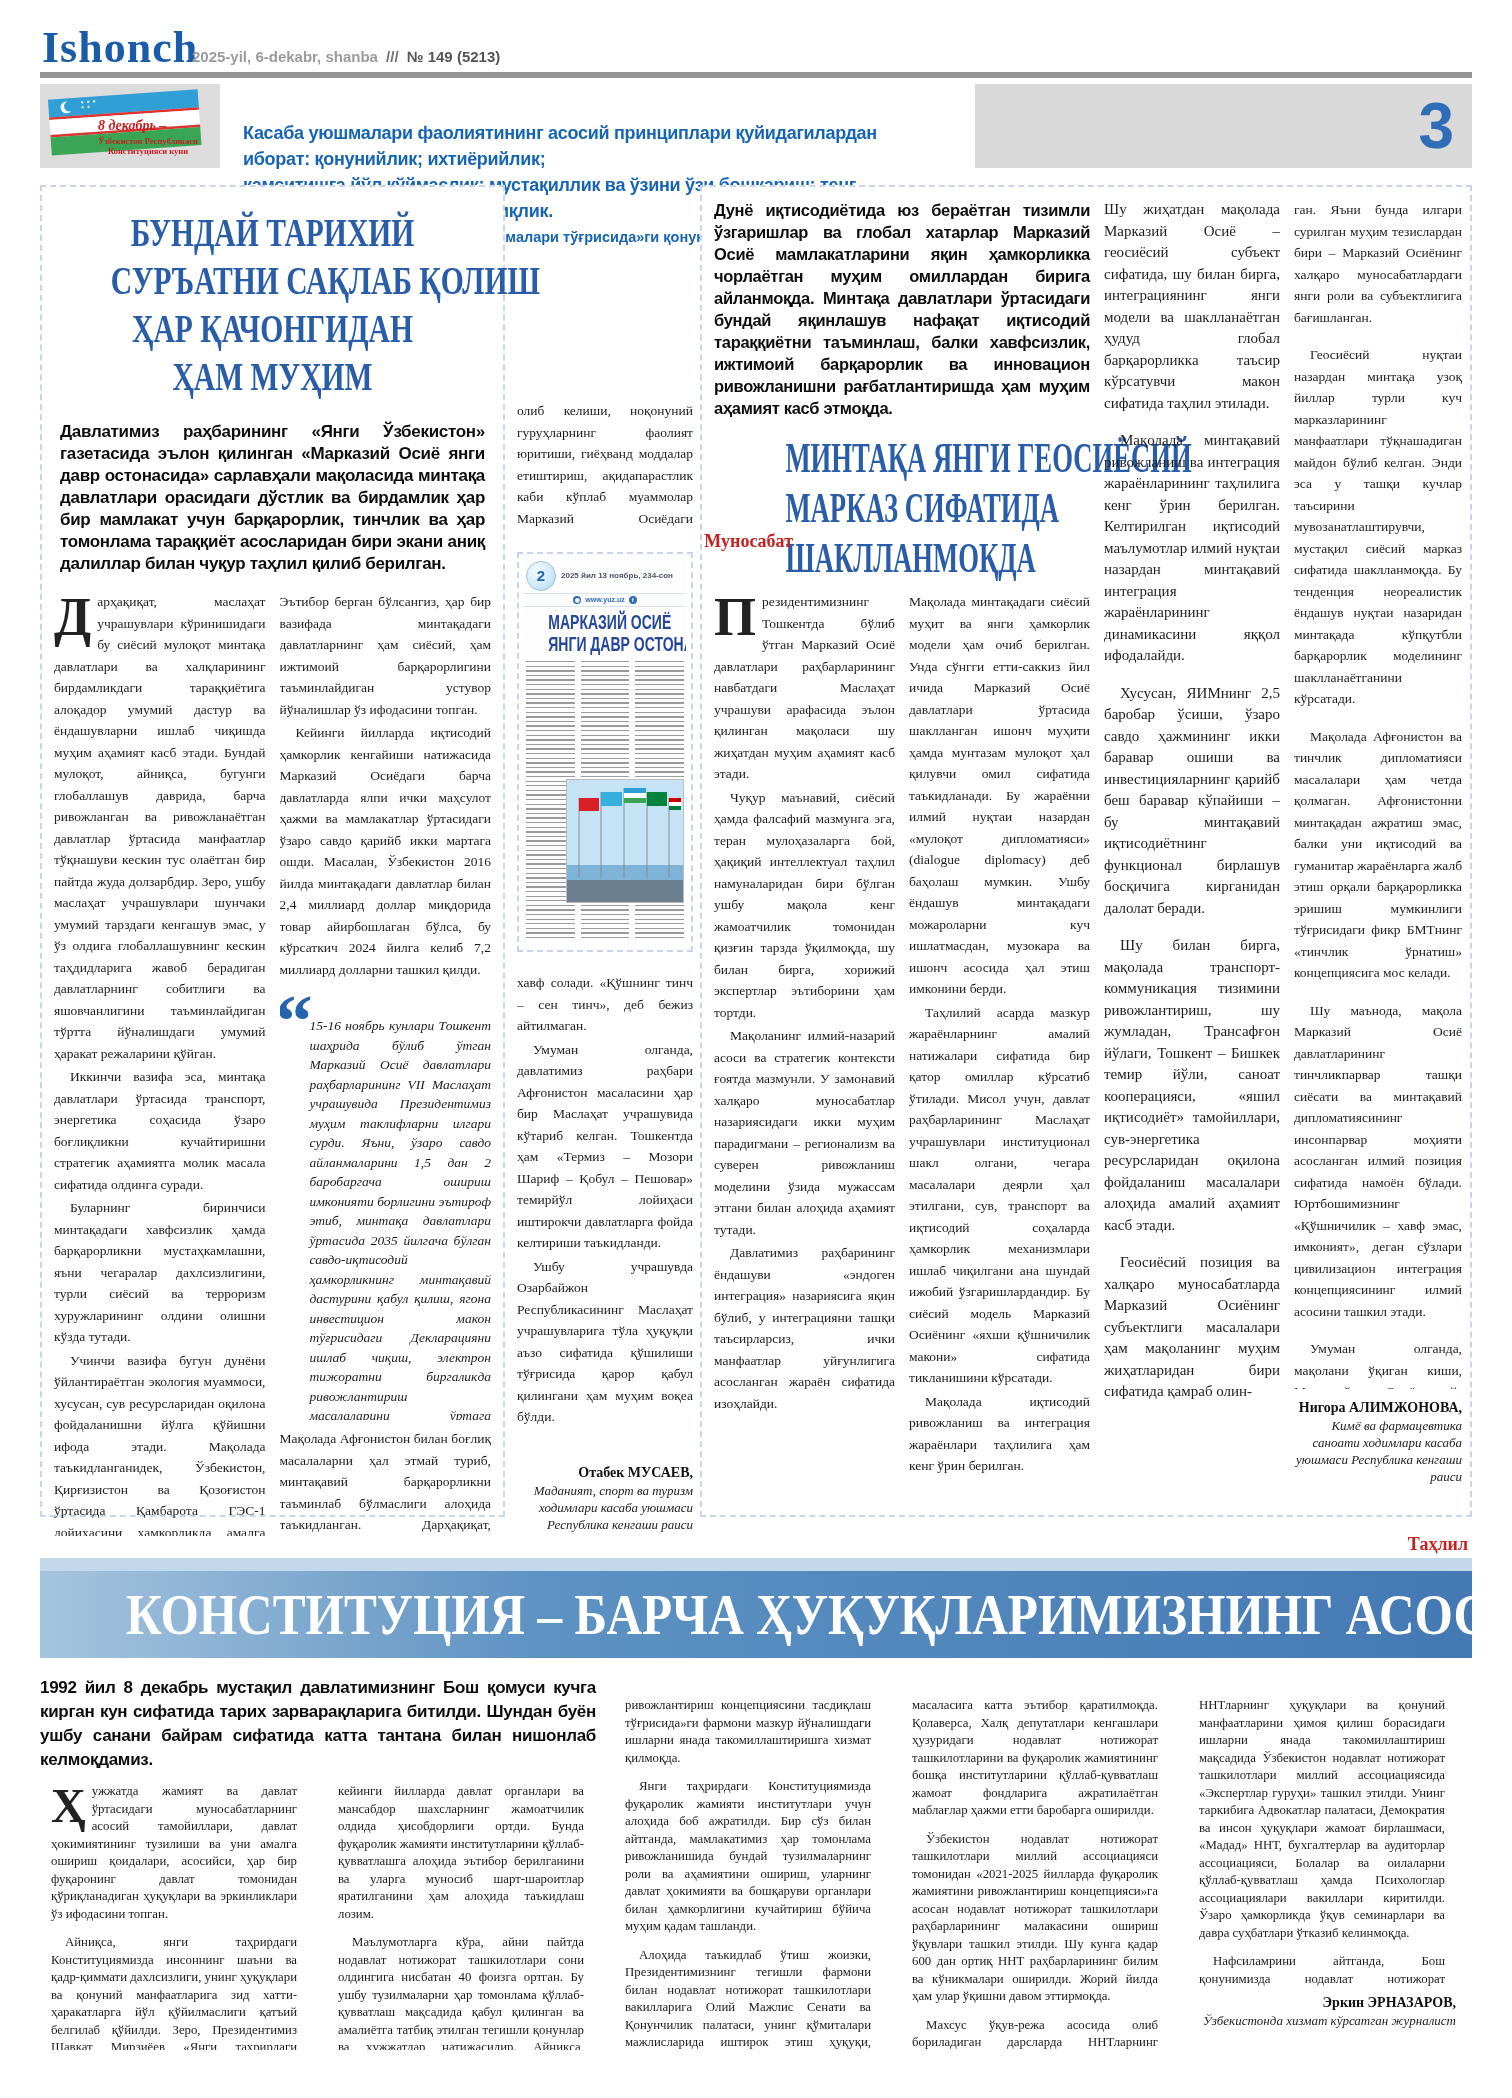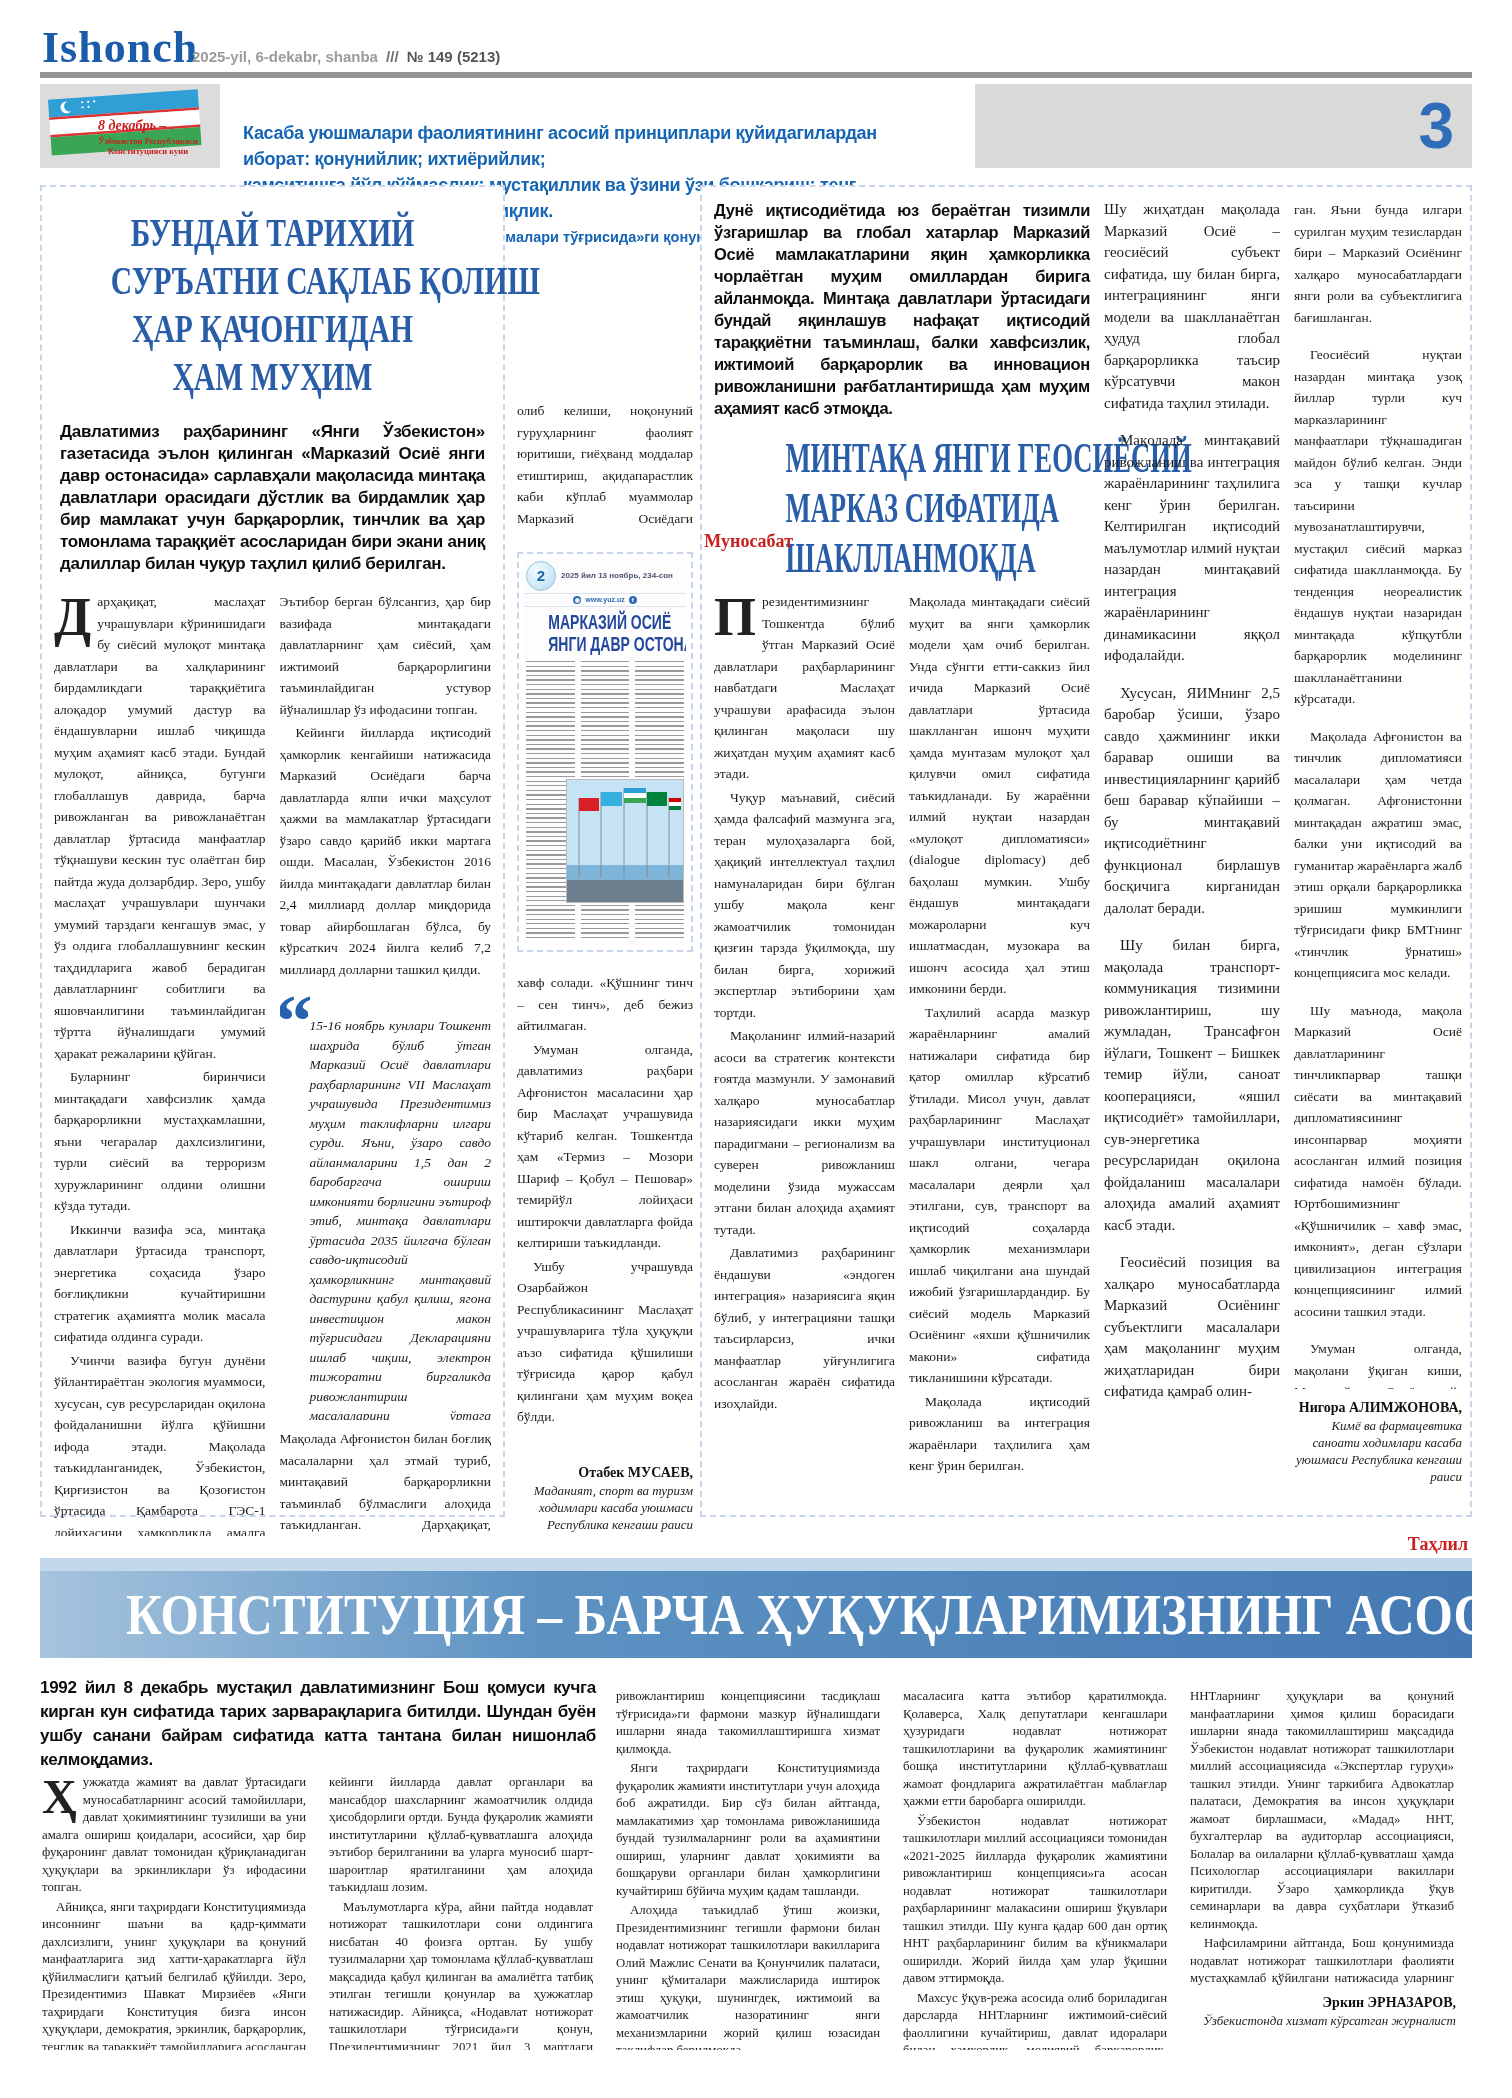--- a/index.html
+++ b/index.html
@@ -72,21 +72,21 @@
   .c3 p + p,.c4 .paras p + p{text-indent:16px;margin-top:16px;}
   .c4 .paras{max-height:1190px;overflow:hidden;}
   .c4 .byline{margin-top:10px;}
   
   .rubric-tahlil{position:absolute;right:44px;top:1534px;font:bold 18px/20px "Liberation Serif",serif;color:#c81f1f;}
   .banner2{position:absolute;left:40px;top:1558px;width:1432px;height:100px;background:linear-gradient(90deg,#a6c4de 0,#5d92c3 35%,#4479b4 100%);}
   .banner2::before{content:"";position:absolute;left:0;top:0;right:0;height:13px;background:#c3d8ea;}
   .bhl{position:absolute;left:0;right:0;top:13px;font:bold 56px/88px "Liberation Serif",serif;color:#fff;white-space:nowrap;text-align:center;transform:scaleX(.88);transform-origin:50% 50%;}
   .blede{position:absolute;left:40px;top:1676px;width:556px;font:bold 17px/24px "Liberation Sans",sans-serif;color:#0d0d0d;text-align:justify;letter-spacing:-0.3px;}
   .bc{position:absolute;width:268px;overflow:hidden;font-size:12.8px;line-height:17.5px;text-align:justify;}
-  .bc p{margin:2px;}
+  .bc p{margin:11px;}
   .bc p + p{text-indent:14px;margin-top:2px;}
   .bc1{left:40px;top:1772px;height:278px;}
   .bc2{left:327px;top:1772px;height:278px;}
   .bc3{left:614px;top:1686px;height:364px;}
   .bc4{left:901px;top:1686px;height:364px;}
   .bc5{left:1188px;top:1686px;height:364px;}
   .bc5 .paras{max-height:300px;overflow:hidden;}
   .bc5 .byline{margin-top:8px;}
   .bdc > p:first-child::first-letter{float:left;font:bold 48px/40px "Liberation Serif",serif;color:#222;padding:3px 6px 0 0;}
 </style>
@@ -136,22 +136,22 @@
     <div class="hl">
         <div class="hl-line">БУНДАЙ ТАРИХИЙ</div>
         <div class="hl-line">СУРЪАТНИ САҚЛАБ ҚОЛИШ</div>
         <div class="hl-line">ҲАР ҚАЧОНГИДАН</div>
         <div class="hl-line">ҲАМ МУҲИМ</div>
       </div>
     <div class="lede">Давлатимиз раҳбарининг «Янги Ўзбекистон» газетасида эълон қилинган «Марказий Осиё янги давр остонасида» сарлавҳали мақоласида минтақа давлатлари орасидаги дўстлик ва бирдамлик ҳар бир мамлакат учун барқарорлик, тинчлик ва ҳар томонлама тараққиёт асосларидан бири экани аниқ далиллар билан чуқур таҳлил қилиб берилган.</div>
     <div class="cols">
       <div class="col dc">
           <p>Дарҳақиқат, маслаҳат учрашувлари кўринишидаги бу сиёсий мулоқот минтақа давлатлари ва халқларининг бирдамликдаги тараққиётига алоқадор умумий дастур ва ёндашувларни ишлаб чиқишда муҳим аҳамият касб этади. Бундай мулоқот, айниқса, бугунги глобаллашув даврида, барча ривожланган ва ривожланаётган давлатлар ўртасида манфаатлар тўқнашуви кескин тус олаётган бир пайтда жуда долзарбдир. Зеро, ушбу маслаҳат учрашувлари шунчаки умумий тарздаги кенгашув эмас, у ўз олдига глобаллашувнинг кескин таҳдидларига жавоб берадиган давлатларнинг собитлиги ва яшовчанлигини таъминлайдиган тўртта йўналишдаги умумий ҳаракат режаларини қўйган.</p>
+          <p>Иккинчи вазифа эса, минтақа давлатлари ўртасида транспорт, энергетика соҳасида ўзаро боғлиқликни кучайтиришни стратегик аҳамиятга молик масала сифатида олдинга суради.</p>
           <p>Буларнинг биринчиси минтақадаги хавфсизлик ҳамда барқарорликни мустаҳкамлашни, яъни чегаралар дахлсизлигини, турли сиёсий ва терроризм хуружларининг олдини олишни кўзда тутади.</p>
-          <p>Иккинчи вазифа эса, минтақа давлатлари ўртасида транспорт, энергетика соҳасида ўзаро боғлиқликни кучайтиришни стратегик аҳамиятга молик масала сифатида олдинга суради.</p>
           <p>Учинчи вазифа бугун дунёни ўйлантираётган экология муаммоси, хусусан, сув ресурсларидан оқилона фойдаланишни йўлга қўйишни ифода этади. Мақолада таъкидланганидек, Ўзбекистон, Қирғизистон ва Қозоғистон ўртасида Қамбарота ГЭС-1 лойиҳасини ҳамкорликда амалга ошириш тўғрисида битим имзолангани бу йўналишда муҳим қадамлардан бири бўлди.</p>
         </div>
       <div class="col">
         <div>
             <p>Эътибор берган бўлсангиз, ҳар бир вазифада минтақадаги давлатларнинг ҳам сиёсий, ҳам ижтимоий барқарорлигини таъминлайдиган устувор йўналишлар ўз ифодасини топган.</p>
             <p>Кейинги йилларда иқтисодий ҳамкорлик кенгайиши натижасида Марказий Осиёдаги барча давлатларда ялпи ички маҳсулот ҳажми ва мамлакатлар ўртасидаги ўзаро савдо қарийб икки мартага ошди. Масалан, Ўзбекистон 2016 йилда минтақадаги давлатлар билан 2,4 миллиард доллар миқдорида товар айирбошлаган бўлса, бу кўрсаткич 2024 йилга келиб 7,2 миллиард долларни ташкил қилди.</p>
           </div>
         <div class="quote">
           <p>15-16 ноябрь кунлари Тошкент шаҳрида бўлиб ўтган Марказий Осиё давлатлари раҳбарларининг VII Маслаҳат учрашувида Президентимиз муҳим таклифларни илгари сурди. Яъни, ўзаро савдо айланмаларини 1,5 дан 2 баробаргача ошириш имконияти борлигини эътироф этиб, минтақа давлатлари ўртасида 2035 йилгача бўлган савдо-иқтисодий ҳамкорликнинг минтақавий дастурини қабул қилиш, ягона инвестицион макон тўғрисидаги Декларацияни ишлаб чиқиш, электрон тижоратни биргаликда ривожлантириш масалаларини ўртага ташлади.</p>
         </div>

